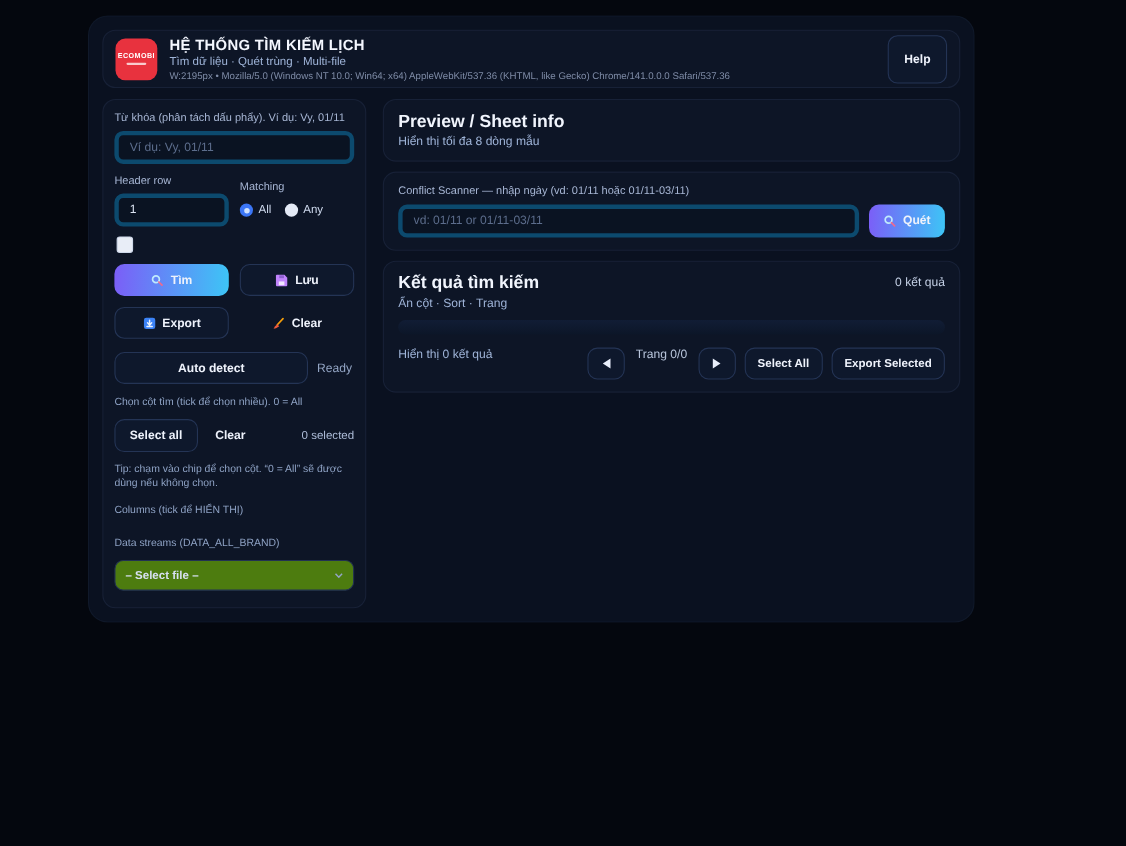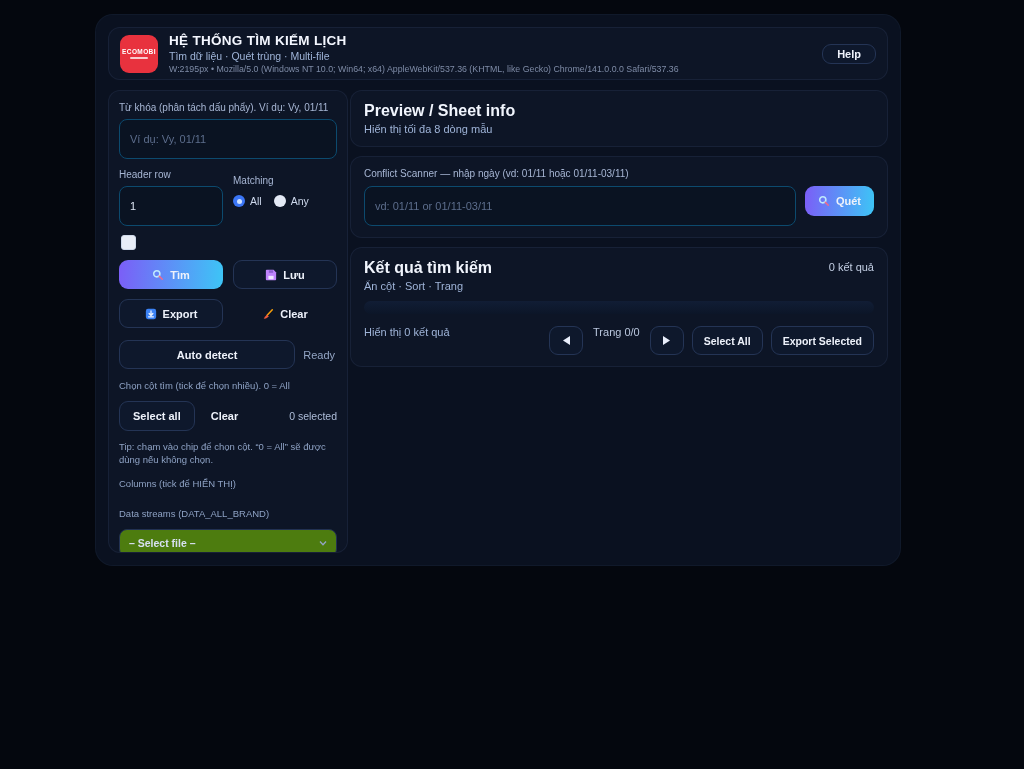--- a/index.html
+++ b/index.html
@@ -3,21 +3,21 @@
 <meta charset="utf-8">
 <style>
   html,body{margin:0;padding:0;}
   body{
     width:1024px;height:769px;overflow:hidden;
     background:#04070e;
     font-family:"Liberation Sans","DejaVu Sans",sans-serif;
     color:#eef2fb;
   }
   .app{
-    position:absolute;left:95px;top:14px;width:806px;height:552px;
+    position:absolute;left:80px;top:14px;width:806px;height:552px;
     box-sizing:border-box;padding:12px;
     background:#0a1120;border:1px solid rgba(120,150,210,0.06);
     border-radius:18px;
   }
   .card{
     background:#0d1526;border:1px solid rgba(148,180,255,0.08);
     border-radius:12px;box-sizing:border-box;
   }
   
   .header-card{display:flex;align-items:center;gap:11px;padding:8px 11px;height:53px;}
@@ -30,30 +30,30 @@
   .titles{display:flex;flex-direction:column;gap:2px;min-width:0;}
   .h-title{font-size:13.5px;font-weight:bold;letter-spacing:.3px;color:#f4f7ff;}
   .h-sub{font-size:10.5px;color:#9fb4d8;}
   .h-meta{font-size:8.8px;color:#7e8ba6;white-space:nowrap;}
   .btn{
     display:inline-flex;align-items:center;justify-content:center;gap:6px;
     border:1px solid #243455;background:rgba(17,28,50,0.55);
     border-radius:9px;color:#eef2fb;font-weight:bold;font-size:11px;
     font-family:inherit;cursor:pointer;box-sizing:border-box;
   }
-  .btn-help{margin-left:auto;padding:0 14px;height:20px;}
-  
-  .body{display:flex;gap:2px;margin-top:10px;height:463px;}
+  .btn-help{margin-left:auto;padding:0 14px;height:44px;}
+  
+  .body{display:flex;gap:15px;margin-top:10px;height:463px;}
   .left-panel{width:240px;flex:0 0 auto;padding:11px 10px;overflow:hidden;}
   .right-col{flex:1;display:flex;flex-direction:column;gap:9px;}
   .lbl{font-size:10px;color:#a7b6d4;}
   .lbl-sm{font-size:9.5px;color:#8ea2c4;line-height:1.35;}
   .inp{
-    width:100%;box-sizing:border-box;height:40px;border-radius:8px;
-    background:#0a1322;border:1px solid #0c4a6e;color:#dbe4f3;
+    width:100%;box-sizing:border-box;height:30px;border-radius:8px;
+    background:#0a1322;border:4px solid #0c4a6e;color:#dbe4f3;
     font-size:11px;padding:0 10px;font-family:inherit;outline:none;
   }
   .inp::placeholder{color:#5c6d8c;}
   .row2{display:grid;grid-template-columns:1fr 1fr;gap:10px;}
   .m-b6{margin-bottom:6px;}.m-b10{margin-bottom:10px;}.m-b12{margin-bottom:12px;}
   
   .radio-row{display:flex;align-items:flex-start;gap:12px;margin-top:9px;}
   .radio-opt{display:flex;align-items:center;gap:5px;font-size:10.5px;color:#cdd8ec;cursor:pointer;}
   .radio{width:12px;height:12px;border-radius:50%;position:relative;flex:0 0 auto;}
   .radio.on{background:#3b76f6;}

